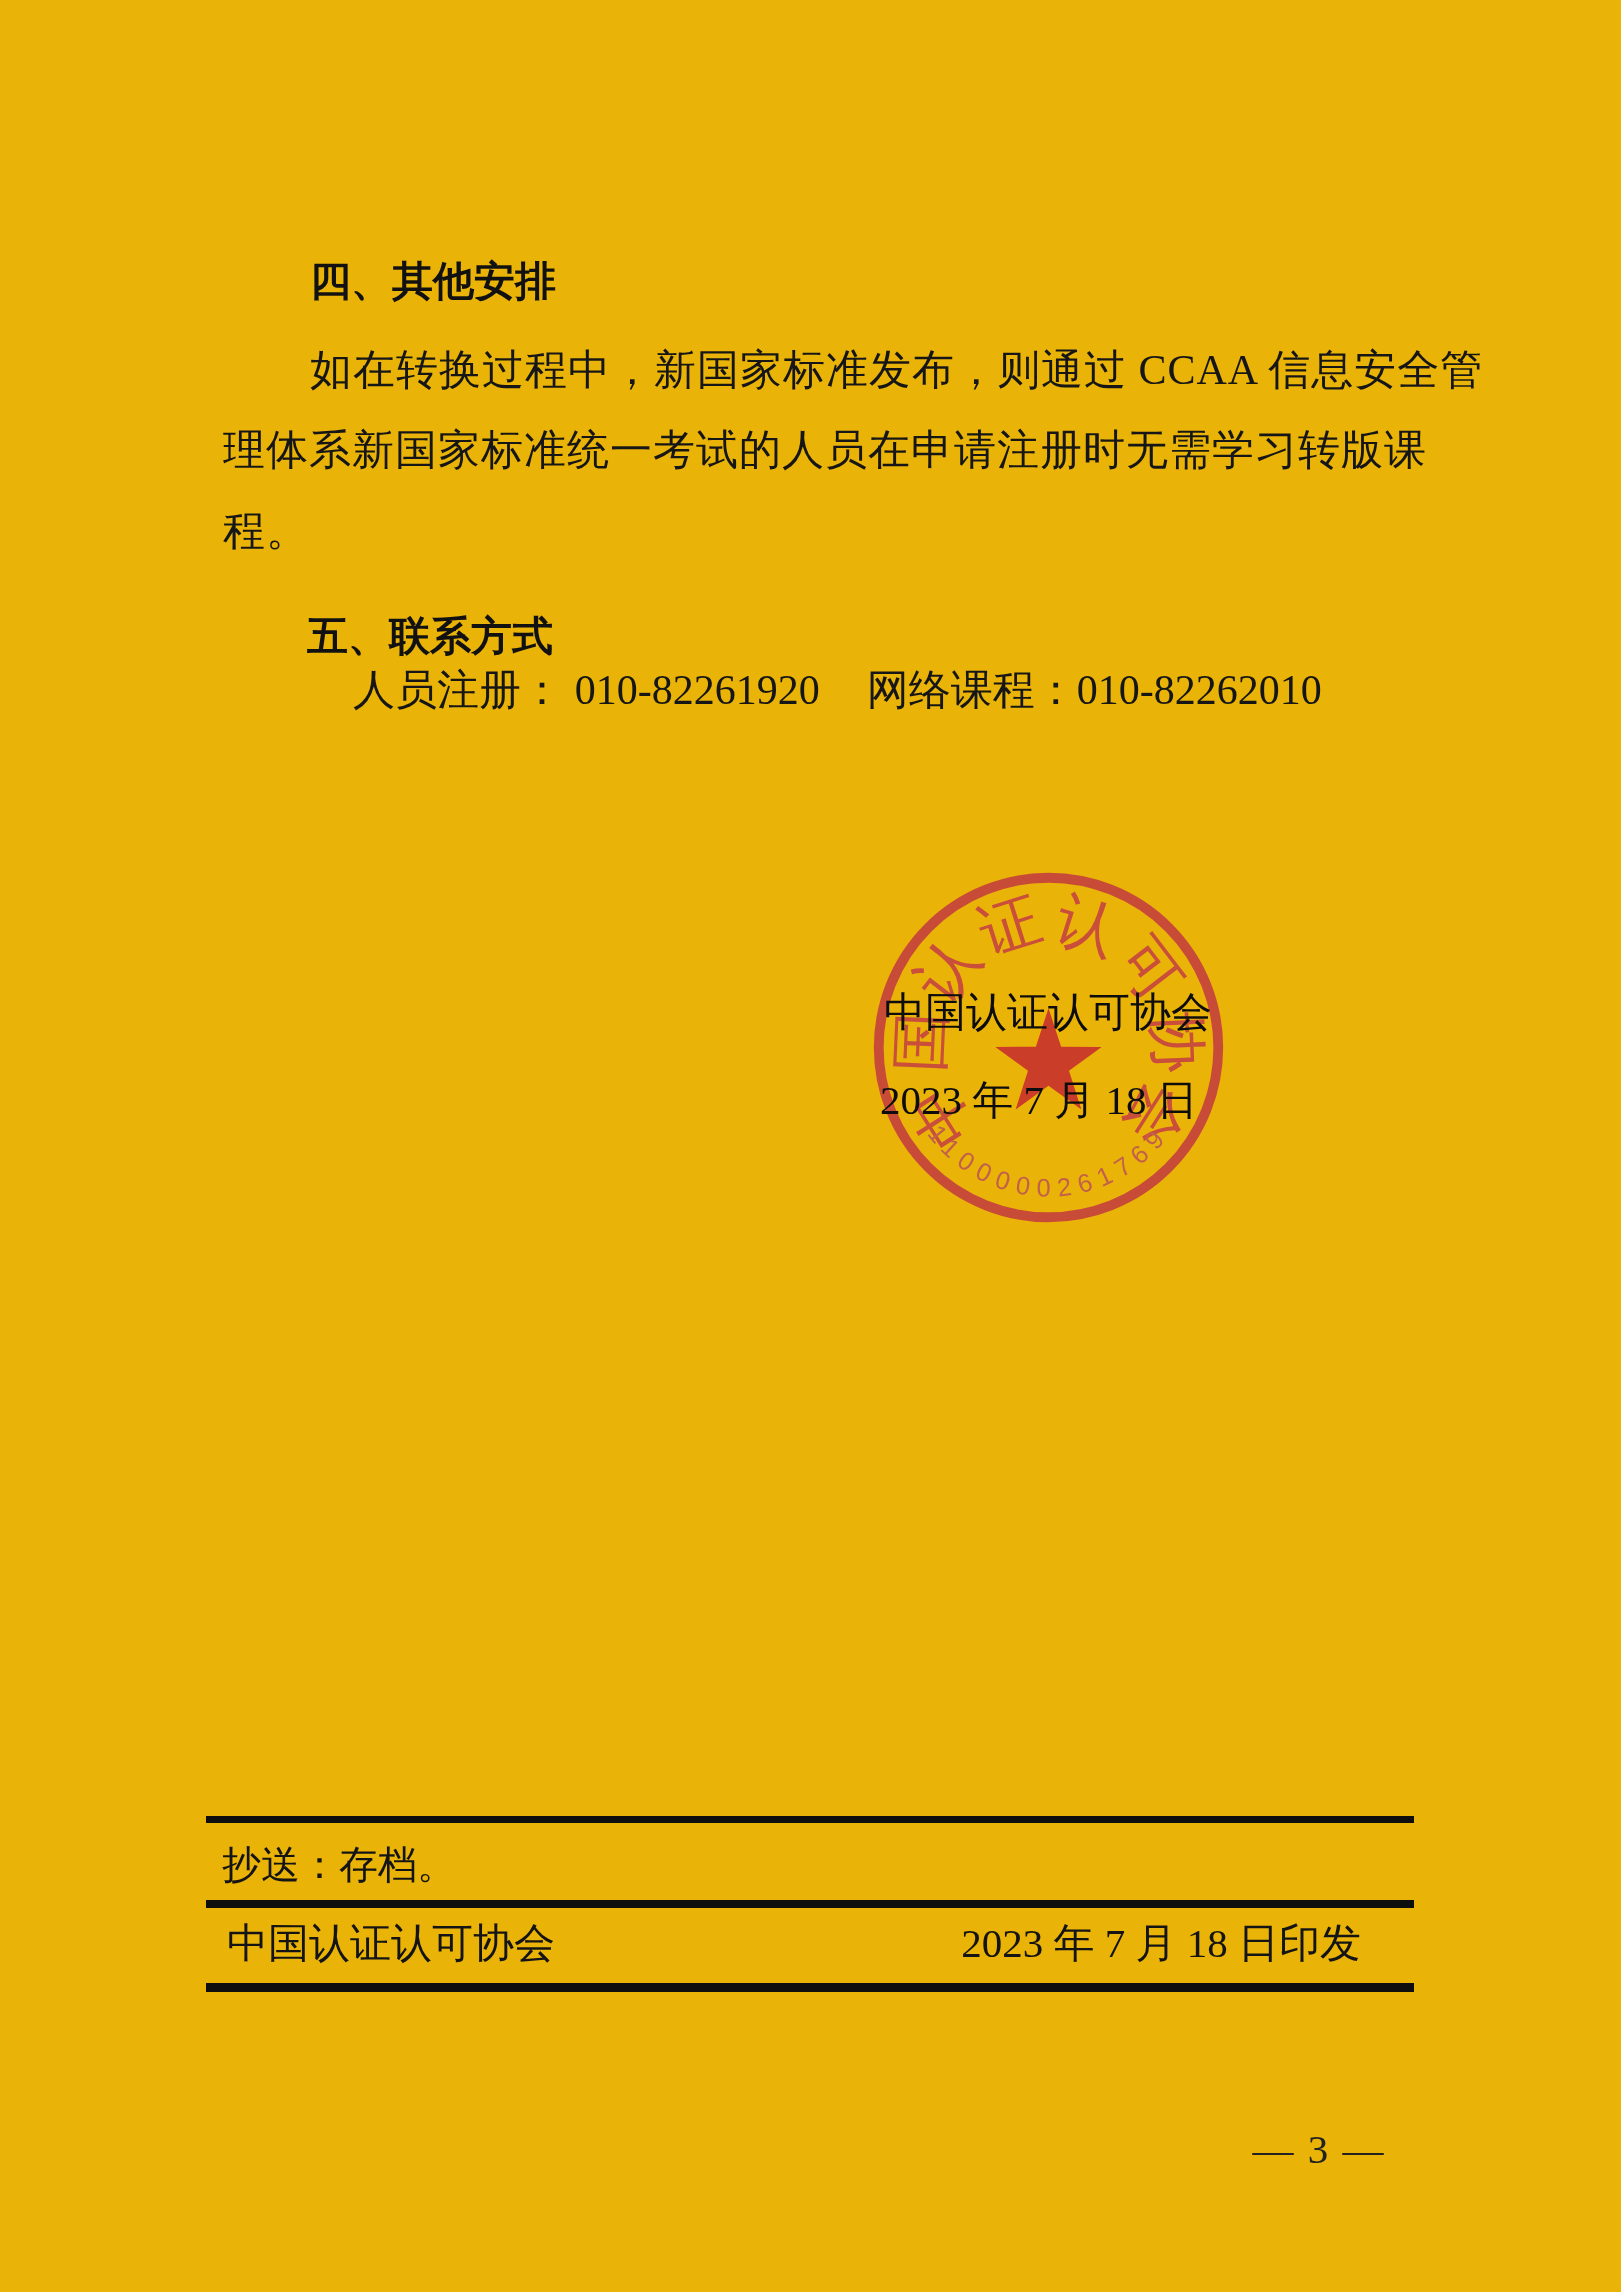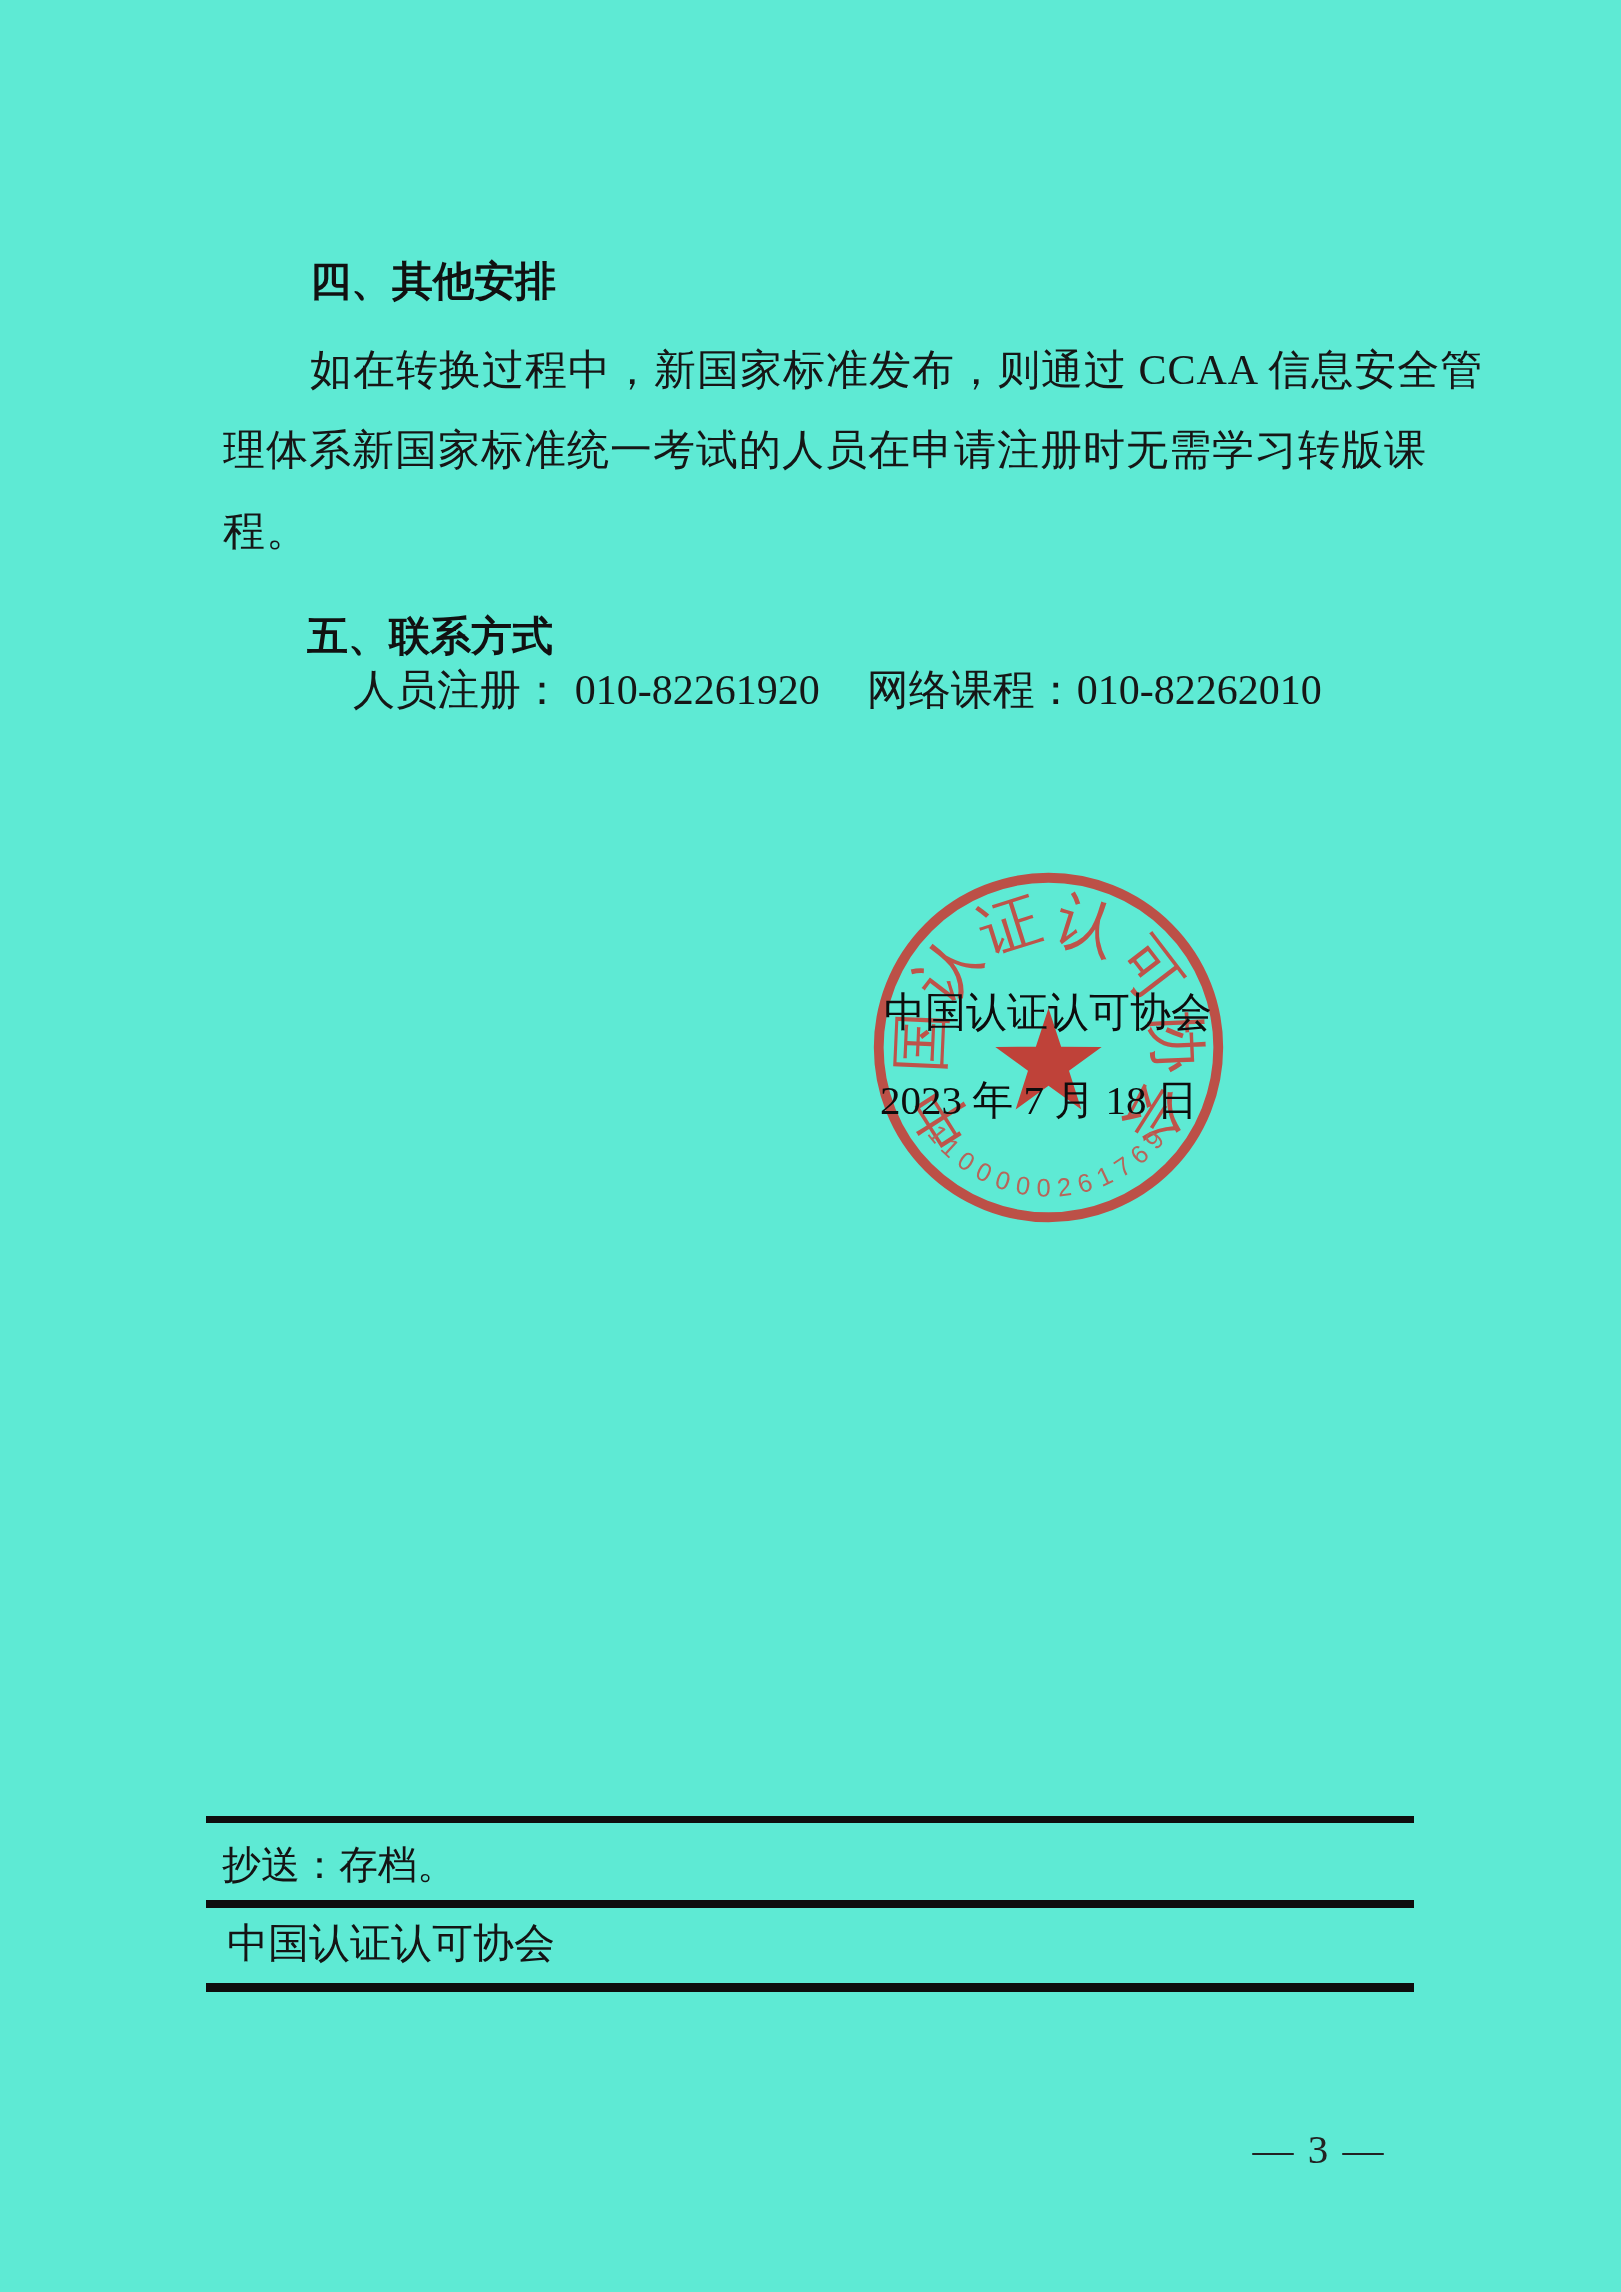--- a/index.html
+++ b/index.html
@@ -4,21 +4,21 @@
 <style>
   html, body {
     margin: 0;
     padding: 0;
     background: #ffffff;
   }
   .page {
     position: relative;
     width: 1621px;
     height: 2293px;
-    background: #5eead4;
+    background: #eab308;
     overflow: hidden;
     font-family: "Liberation Serif", "DejaVu Serif", serif;
     color: #1b1b1b;
   }
   .abs { position: absolute; white-space: nowrap; }
 
   .heading {
     font-family: "Liberation Sans", "DejaVu Sans", sans-serif;
     font-weight: 700;
     font-size: 41px;
@@ -116,19 +116,20 @@
   <div class="abs sig-text" style="left:880px; top:1080px;">2023 年 7 月 18 日</div>
 
   <div class="rule" style="left:206px; top:1816px; width:1208px; height:6.9px;"></div>
 
   <div class="abs footer-text" style="left:222px; top:1845px;">抄送：存档。</div>
 
   <div class="rule" style="left:206px; top:1900px; width:1208px; height:7.8px;"></div>
 
   <div class="abs footer-text footer-org" style="left:227px; top:1923px;">中国认证认可协会</div>
 
+  <div class="abs footer-issue" style="left:206px; top:1923px; width:1155px;">2023 年 7 月 18 日印发</div>
 
   <div class="rule" style="left:206px; top:1983px; width:1208px; height:8.8px;"></div>
 
   <div class="abs page-num" style="left:1221px; top:2129px; width:196px;">— 3 —</div>
 
 </div>
 
 
 </body></html>

